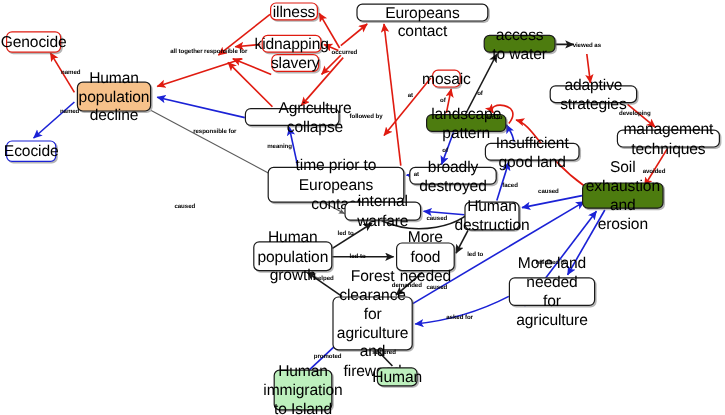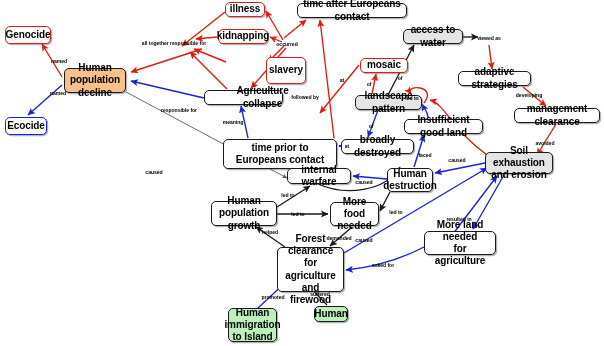--- a/index.html
+++ b/index.html
@@ -30,32 +30,32 @@
     position: absolute;
     box-sizing: border-box;
     display: flex;
     align-items: center;
     justify-content: center;
     text-align: center;
     border: 1.4px solid #1a1a1a;
     border-radius: 5px;
     background: #ffffff;
     color: #000000;
-    font-weight: bold;
-    font-size: 10px;
+    font-weight: normal;
+    font-size: 13px;
     line-height: 1.22;
     padding: 1px 3px;
     letter-spacing: -0.1px;
     box-shadow: 1.2px 1.2px 0 rgba(90,90,90,0.45);
     white-space: pre-line;
   }
   .node.red    { border-color: #e01b10; }
   .node.blue   { border-color: #1b22d6; }
   .node.orange { background: #f6c18a; }
-  .node.yellow { background: #e5e5e5; }
+  .node.yellow { background: #4d7c0f; }
   .node.green  { background: #bdf0bd; }
 
   .elabel {
     position: absolute;
     font-family: "Liberation Sans", sans-serif;
     font-size: 5.1px;
     font-weight: bold;
     color: #000000;
     background: transparent;
     white-space: nowrap;
@@ -131,30 +131,30 @@
       </g>
   </svg>
 
   <div id="node-layer">
       <div class="node red" style="left: 5px; top: 26px; width: 46px; height: 18px;">Genocide</div>
       <div class="node blue" style="left: 5px; top: 117px; width: 42px; height: 18px;">Ecocide</div>
       <div class="node orange" style="left: 64px; top: 68px; width: 62px; height: 25px;">Human population
 decline</div>
       <div class="node red" style="left: 225px; top: 2px; width: 40px; height: 15px;">illness</div>
       <div class="node red" style="left: 218px; top: 29px; width: 50px; height: 15px;">kidnapping</div>
-      <div class="node red" style="left: 226px; top: 57px; width: 40px; height: 27px; margin-left: 40px;">slavery</div>
+      <div class="node red" style="left: 226px; top: 45px; width: 40px; height: 15px;">slavery</div>
       <div class="node" style="left: 297px; top: 3px; width: 110px; height: 15px;">time after Europeans contact</div>
       <div class="node" style="left: 204px; top: 90px; width: 79px; height: 15px; padding-left: 41px;">Agriculture collapse</div>
       <div class="node" style="left: 223px; top: 139px; width: 114px; height: 30px;">time prior to Europeans contact</div>
       <div class="node" style="left: 341px; top: 139px; width: 73px; height: 15px;">broadly destroyed</div>
-      <div class="node red" style="left: 360px; top: 58px; width: 48px; height: 15px;">mosaic</div>
+      <div class="node red" style="left: 360px; top: 58px; width: 24px; height: 15px;">mosaic</div>
       <div class="node yellow" style="left: 403px; top: 29px; width: 60px; height: 15px;">access to water</div>
       <div class="node yellow" style="left: 355px; top: 95px; width: 67px; height: 15px;">landscape pattern</div>
       <div class="node" style="left: 458px; top: 71px; width: 73px; height: 15px;">adaptive strategies</div>
-      <div class="node" style="left: 514px; top: 108px; width: 86px; height: 15px;">management clearance</div>
+      <div class="node" style="left: 514px; top: 108px; width: 86px; height: 15px;">management techniques</div>
       <div class="node" style="left: 404px; top: 119px; width: 79px; height: 15px;">Insufficient good land</div>
       <div class="node yellow" style="left: 485px; top: 152px; width: 68px; height: 22px;">Soil exhaustion
 and erosion</div>
       <div class="node" style="left: 387px; top: 168px; width: 46px; height: 24px;">Human
 destruction</div>
       <div class="node" style="left: 287px; top: 168px; width: 64px; height: 16px;">internal warfare</div>
       <div class="node" style="left: 211px; top: 201px; width: 66px; height: 25px;">Human population
 growth</div>
       <div class="node" style="left: 330px; top: 202px; width: 49px; height: 24px;">More food
 needed</div>

